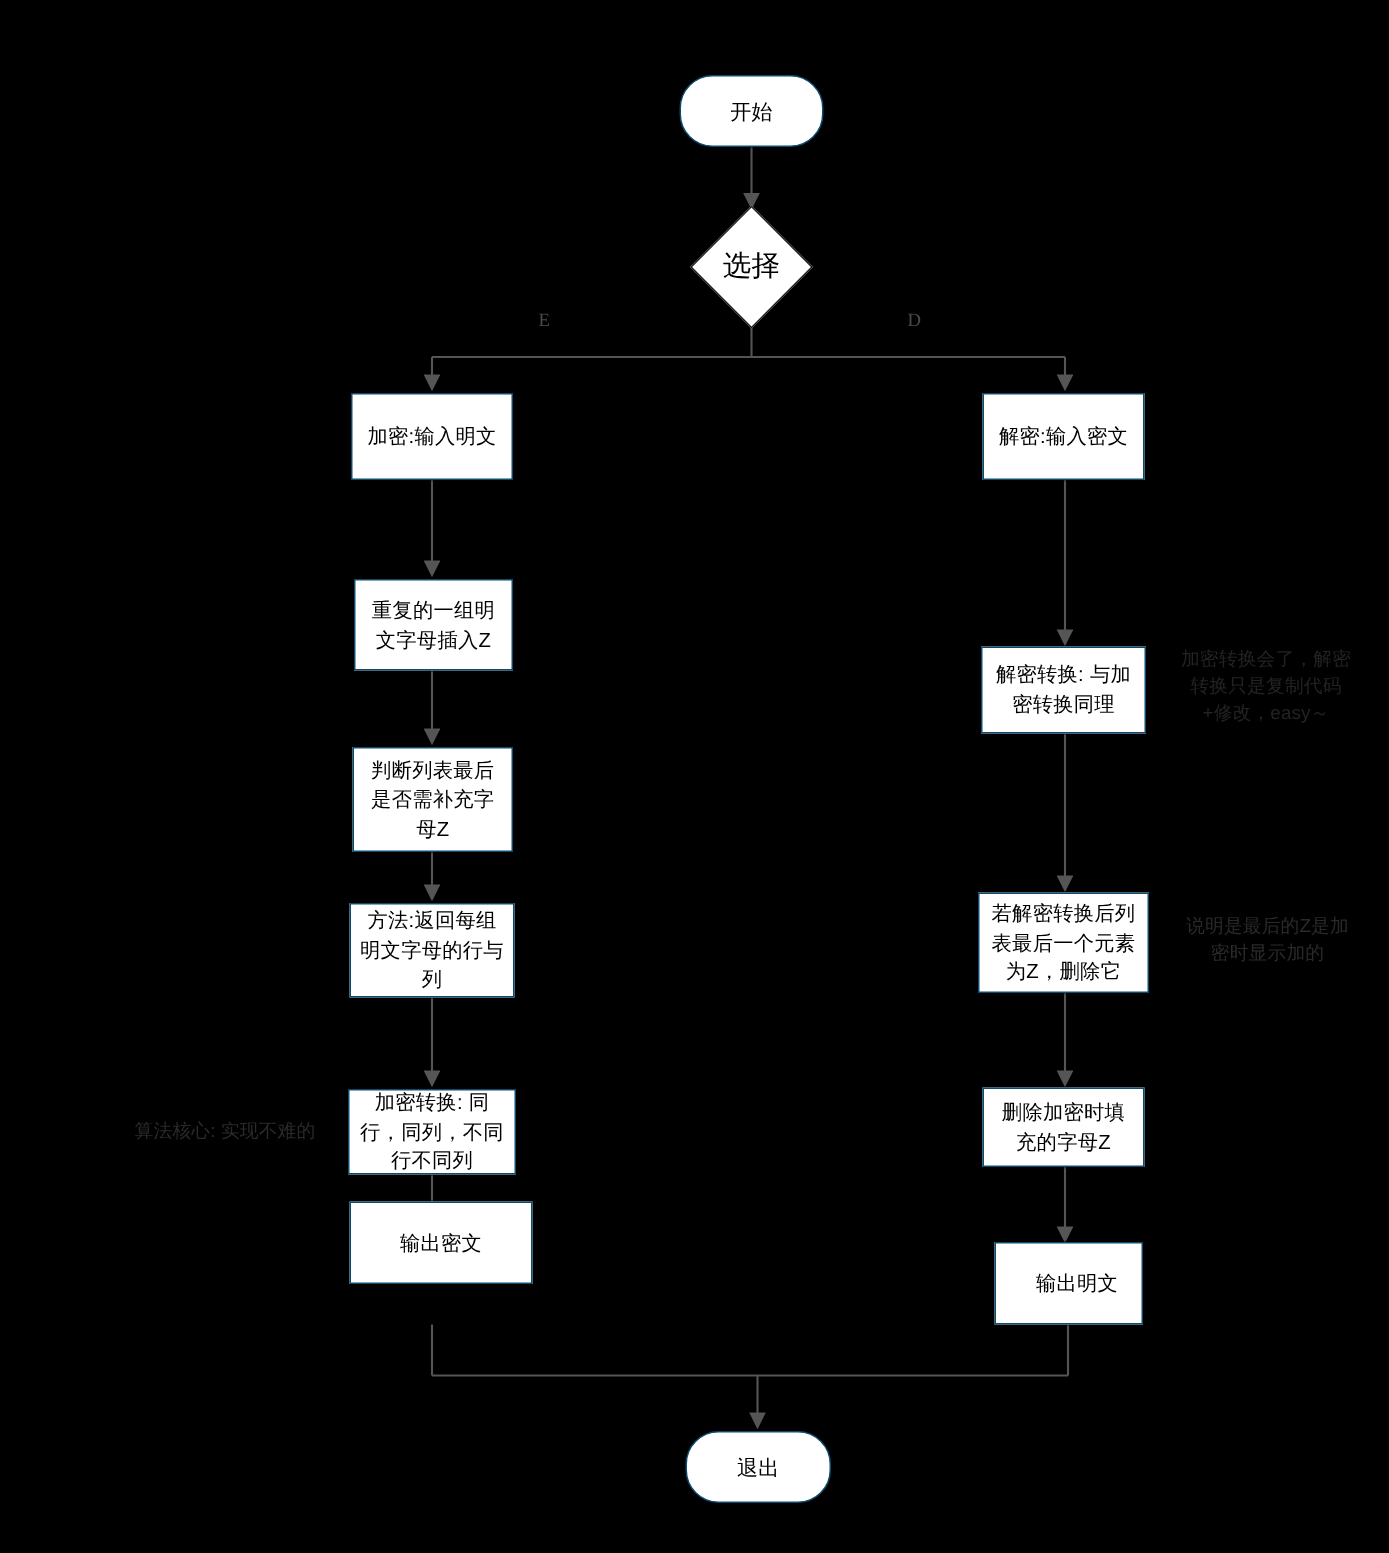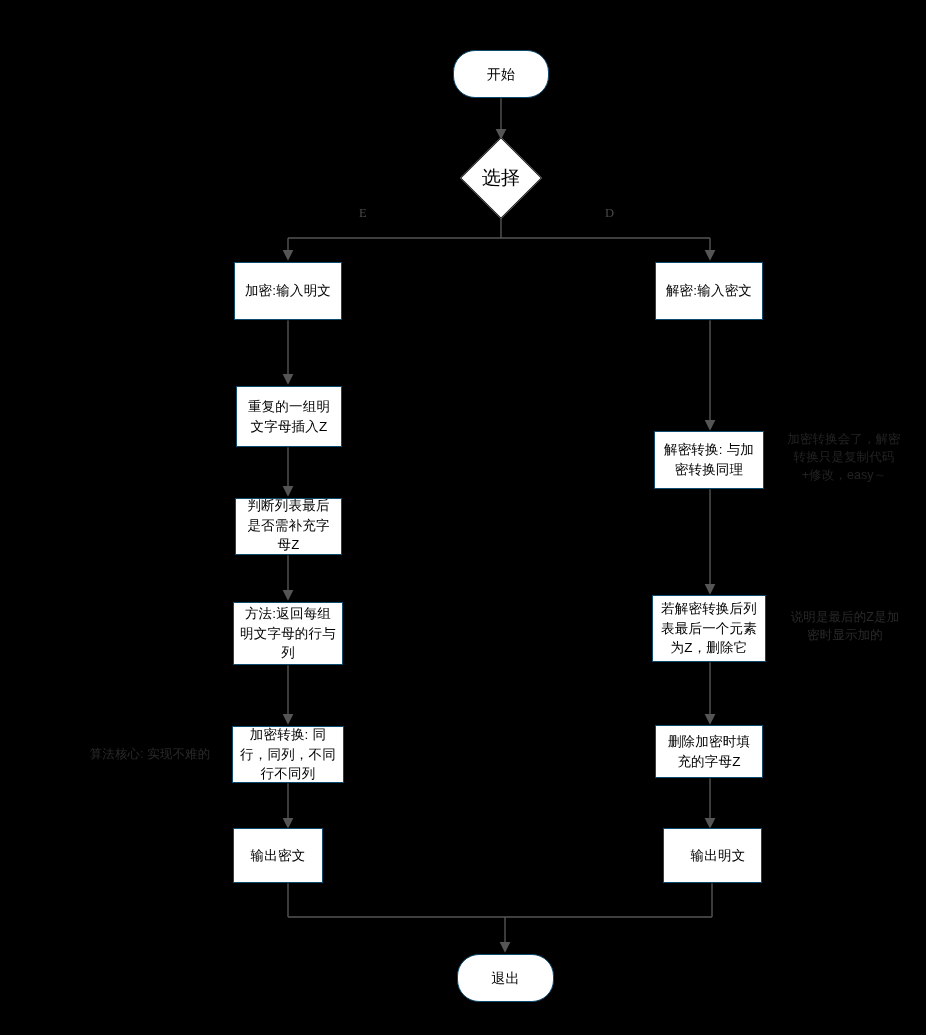--- a/index.html
+++ b/index.html
@@ -142,33 +142,33 @@
   <div class="edge-label" style="left:605px; top:206px;">D</div>
 
   <div class="node" style="left:234px; top:262px; width:108px; height:58px;">
     <span>加密:输入明文</span>
   </div>
 
   <div class="node" style="left:236px; top:386px; width:106px; height:61px;">
     <span>重复的一组明文字母插入Z</span>
   </div>
 
-  <div class="node" style="left:235px; top:498px; width:107px; height:57px;font-family:Liberation Mono, monospace;">
+  <div class="node" style="left:235px; top:498px; width:107px; height:70px;">
     <span>判断列表最后是否需补充字母Z</span>
   </div>
 
   <div class="node" style="left:233px; top:602px; width:110px; height:63px;">
     <span>方法:返回每组明文字母的行与列</span>
   </div>
 
   <div class="node" style="left:232px; top:726px; width:112px; height:57px;">
     <span>加密转换: 同行，同列，不同行不同列</span>
   </div>
 
-  <div class="node" style="left:233px; top:828px; width:90px; height:55px;">
+  <div class="node" style="left:233px; top:801px; width:122px; height:55px;">
     <span>输出密文</span>
   </div>
 
   <div class="node" style="left:655px; top:262px; width:108px; height:58px;">
     <span>解密:输入密文</span>
   </div>
 
   <div class="node" style="left:654px; top:431px; width:110px; height:58px;">
     <span>解密转换: 与加密转换同理</span>
   </div>

